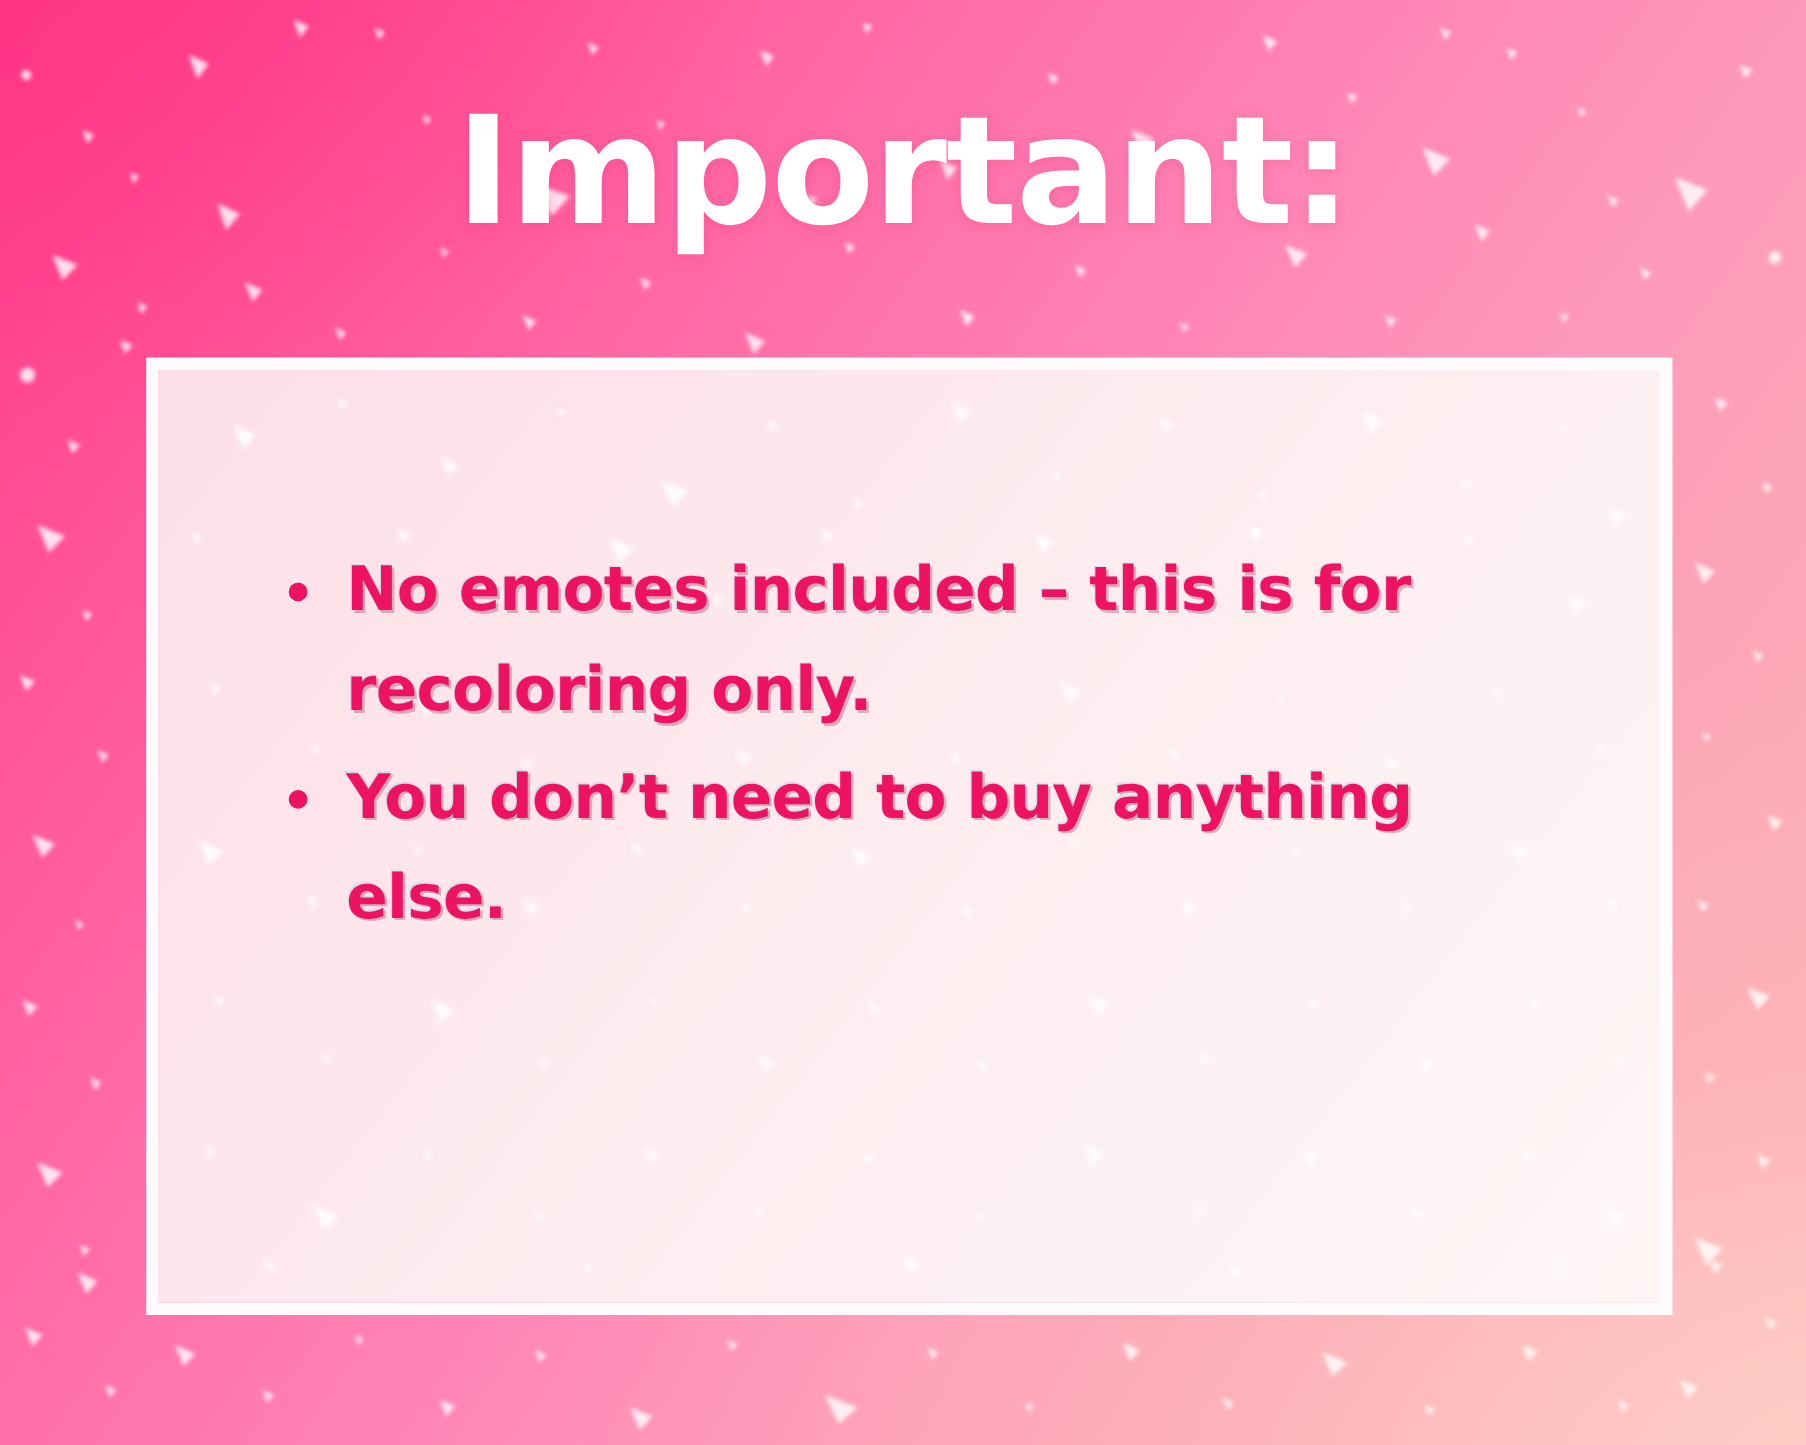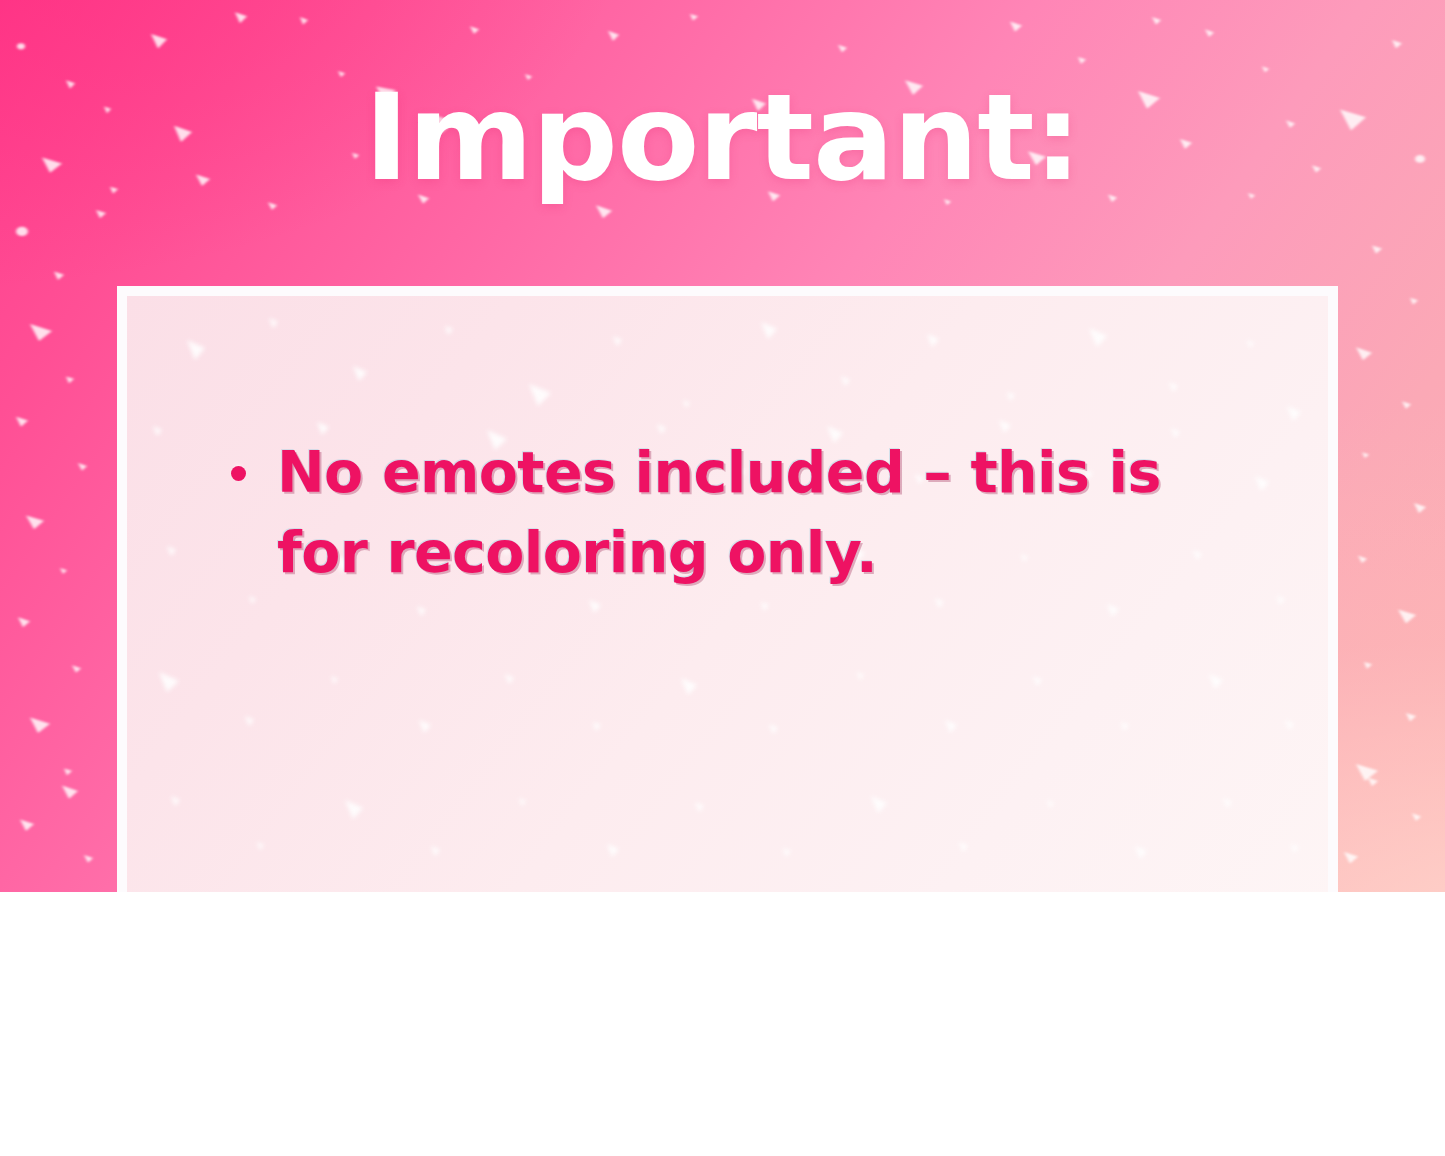--- a/index.html
+++ b/index.html
@@ -3,21 +3,21 @@
 <meta charset="utf-8">
 <style>
   html, body {
     margin: 0;
     padding: 0;
     background: #fff;
   }
   .canvas {
     position: relative;
     width: 1445px;
-    height: 892px;
+    height: 1156px;
     overflow: hidden;
     font-family: "DejaVu Sans", sans-serif;
   }
 
   
   .bg {
     position: absolute;
     inset: 0;
     background:
       linear-gradient(125deg,
@@ -98,21 +98,21 @@
     padding: 0;
     list-style: none;
   }
   .bullet-item {
     position: relative;
     padding-left: 46px;
     margin: 0 0 6px 0;
     color: #ee1263;
     font-family: "DejaVu Sans", sans-serif;
     font-weight: 700;
-    font-size: 57px;
+    font-size: 49px;
     line-height: 80px;
     letter-spacing: -0.6px;
     text-shadow:
        2px 2px 0 rgba(150,20,70,0.30),
       -1px -1px 0 rgba(120,200,225,0.30);
   }
   .bullet-dot {
     position: absolute;
     left: 0;
     top: 34px;
@@ -339,16 +339,20 @@
           <path d="M1118 712 l8 3 -5 6 z"></path>
         </g>
       </svg>
     </div>
 
     <ul class="bullets">
       <li class="bullet-item">
         <span class="bullet-dot"></span>
         <span>No emotes included – this is for recoloring only.</span>
       </li>
+      <li class="bullet-item">
+        <span class="bullet-dot"></span>
+        <span>You don’t need to buy anything else.</span>
+      </li>
     </ul>
 
   </div>
 </div>
 
 </body></html>

